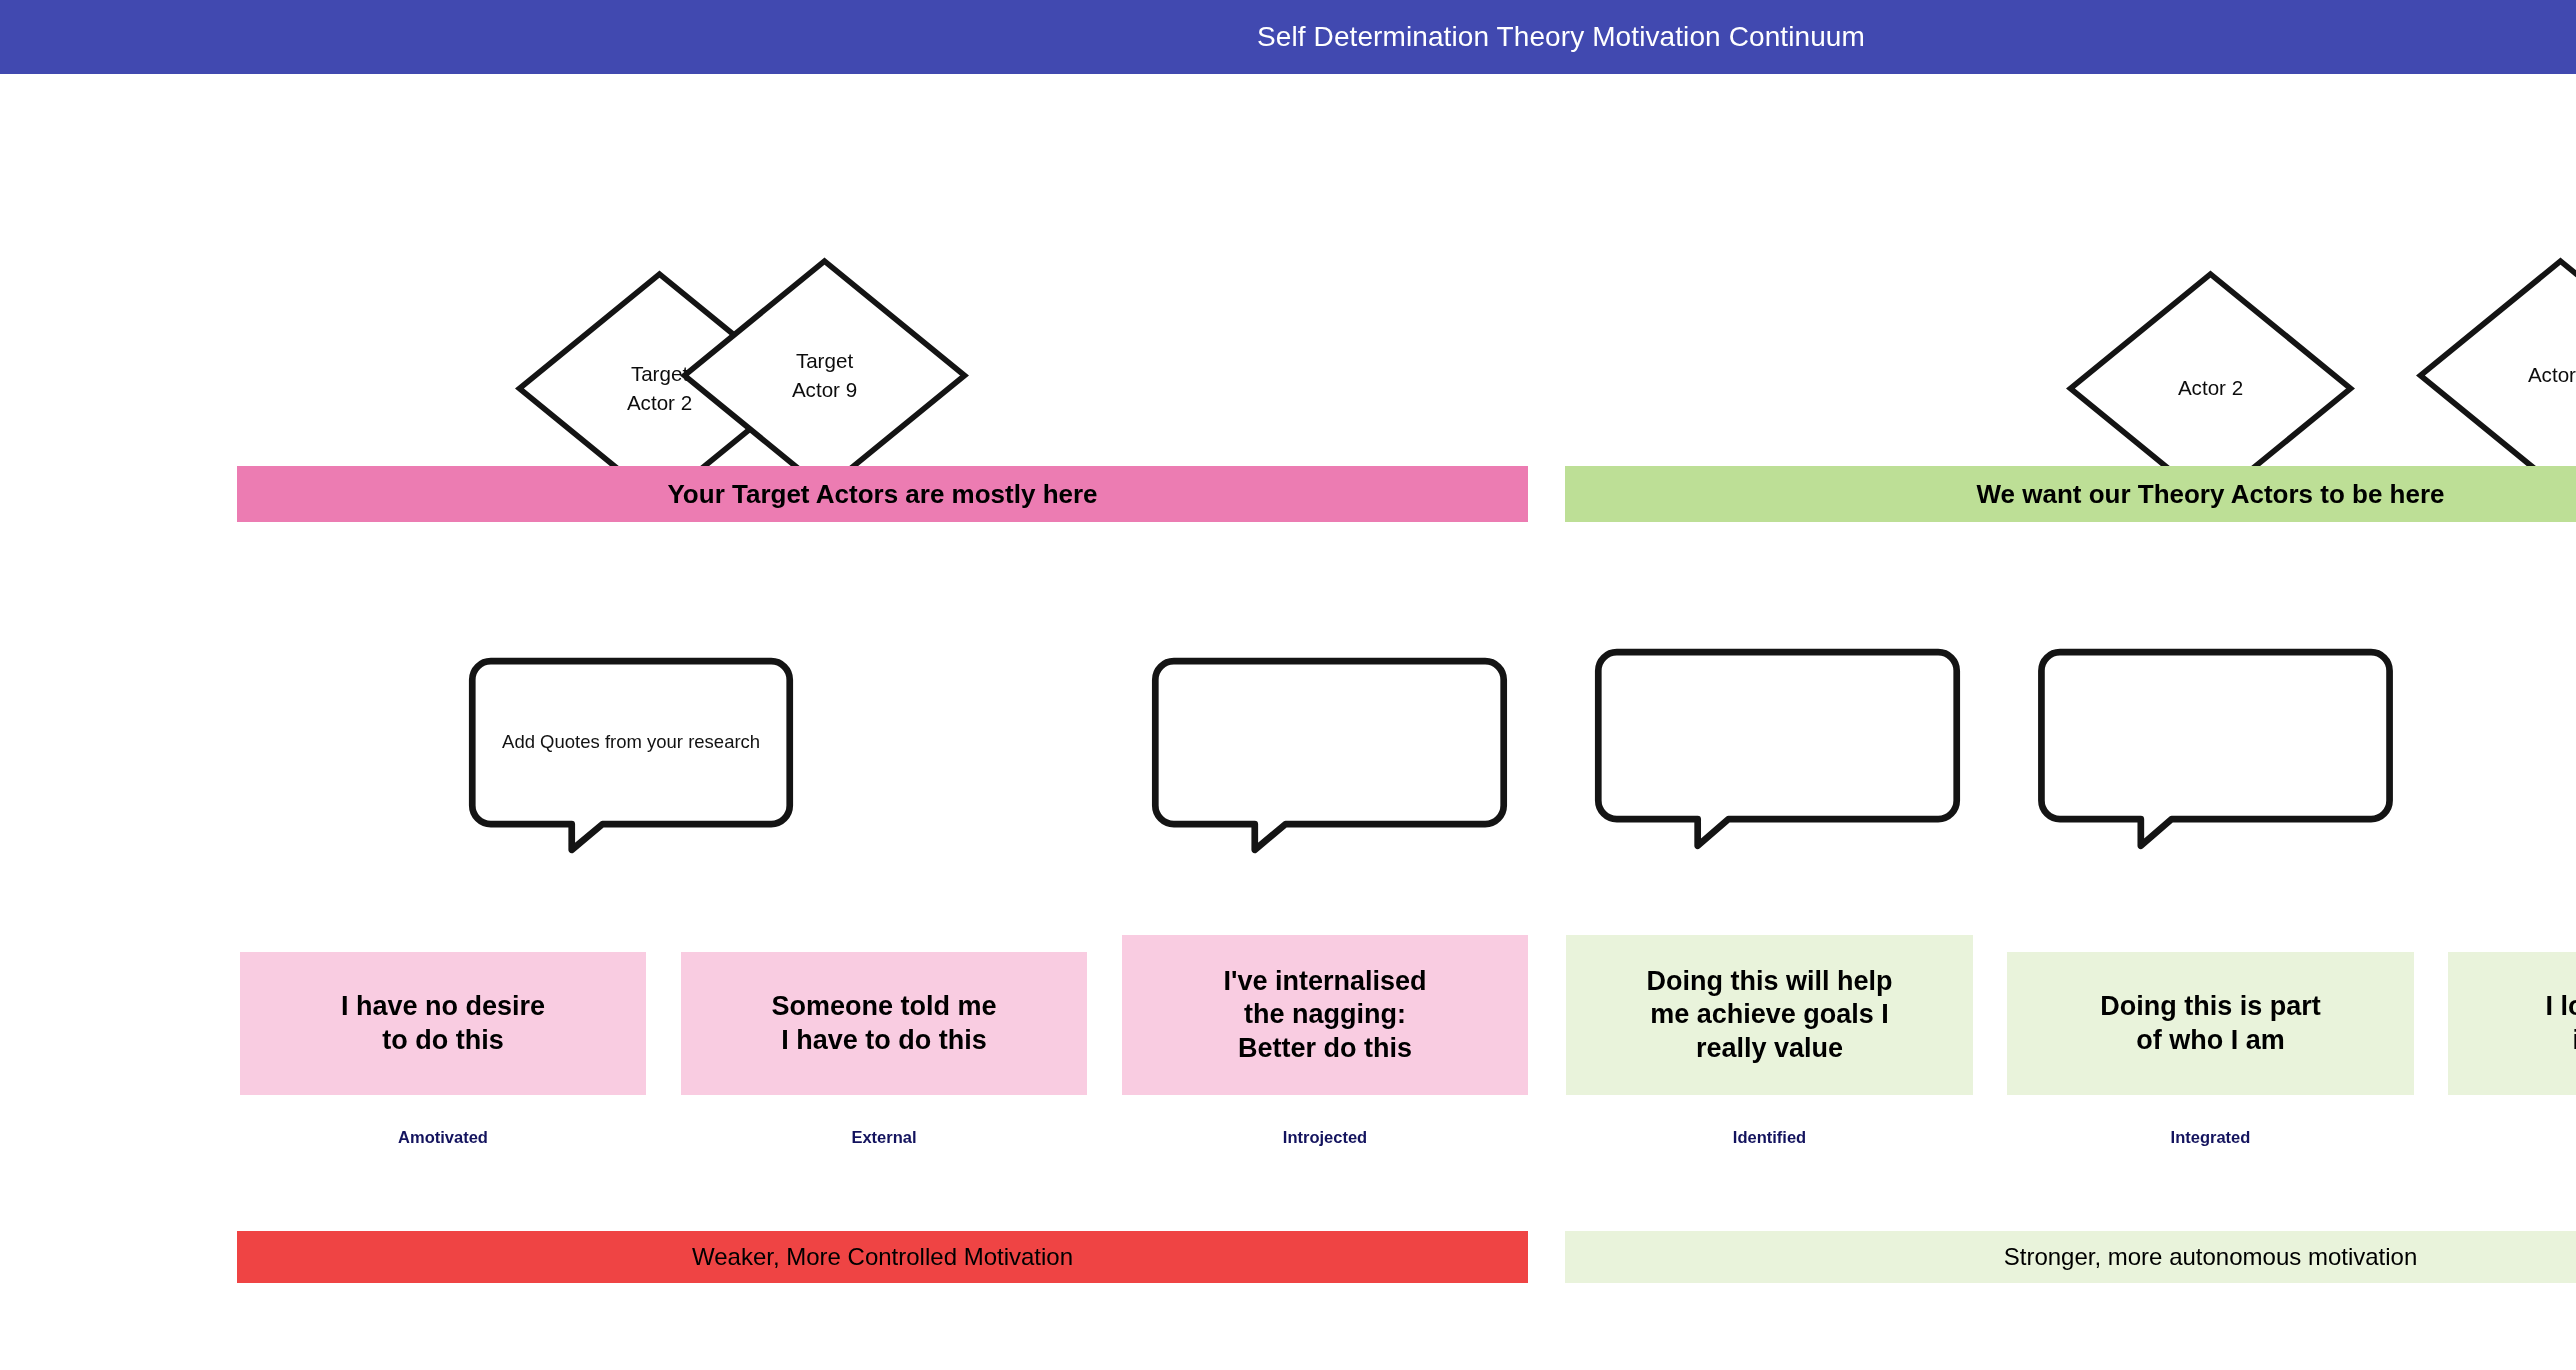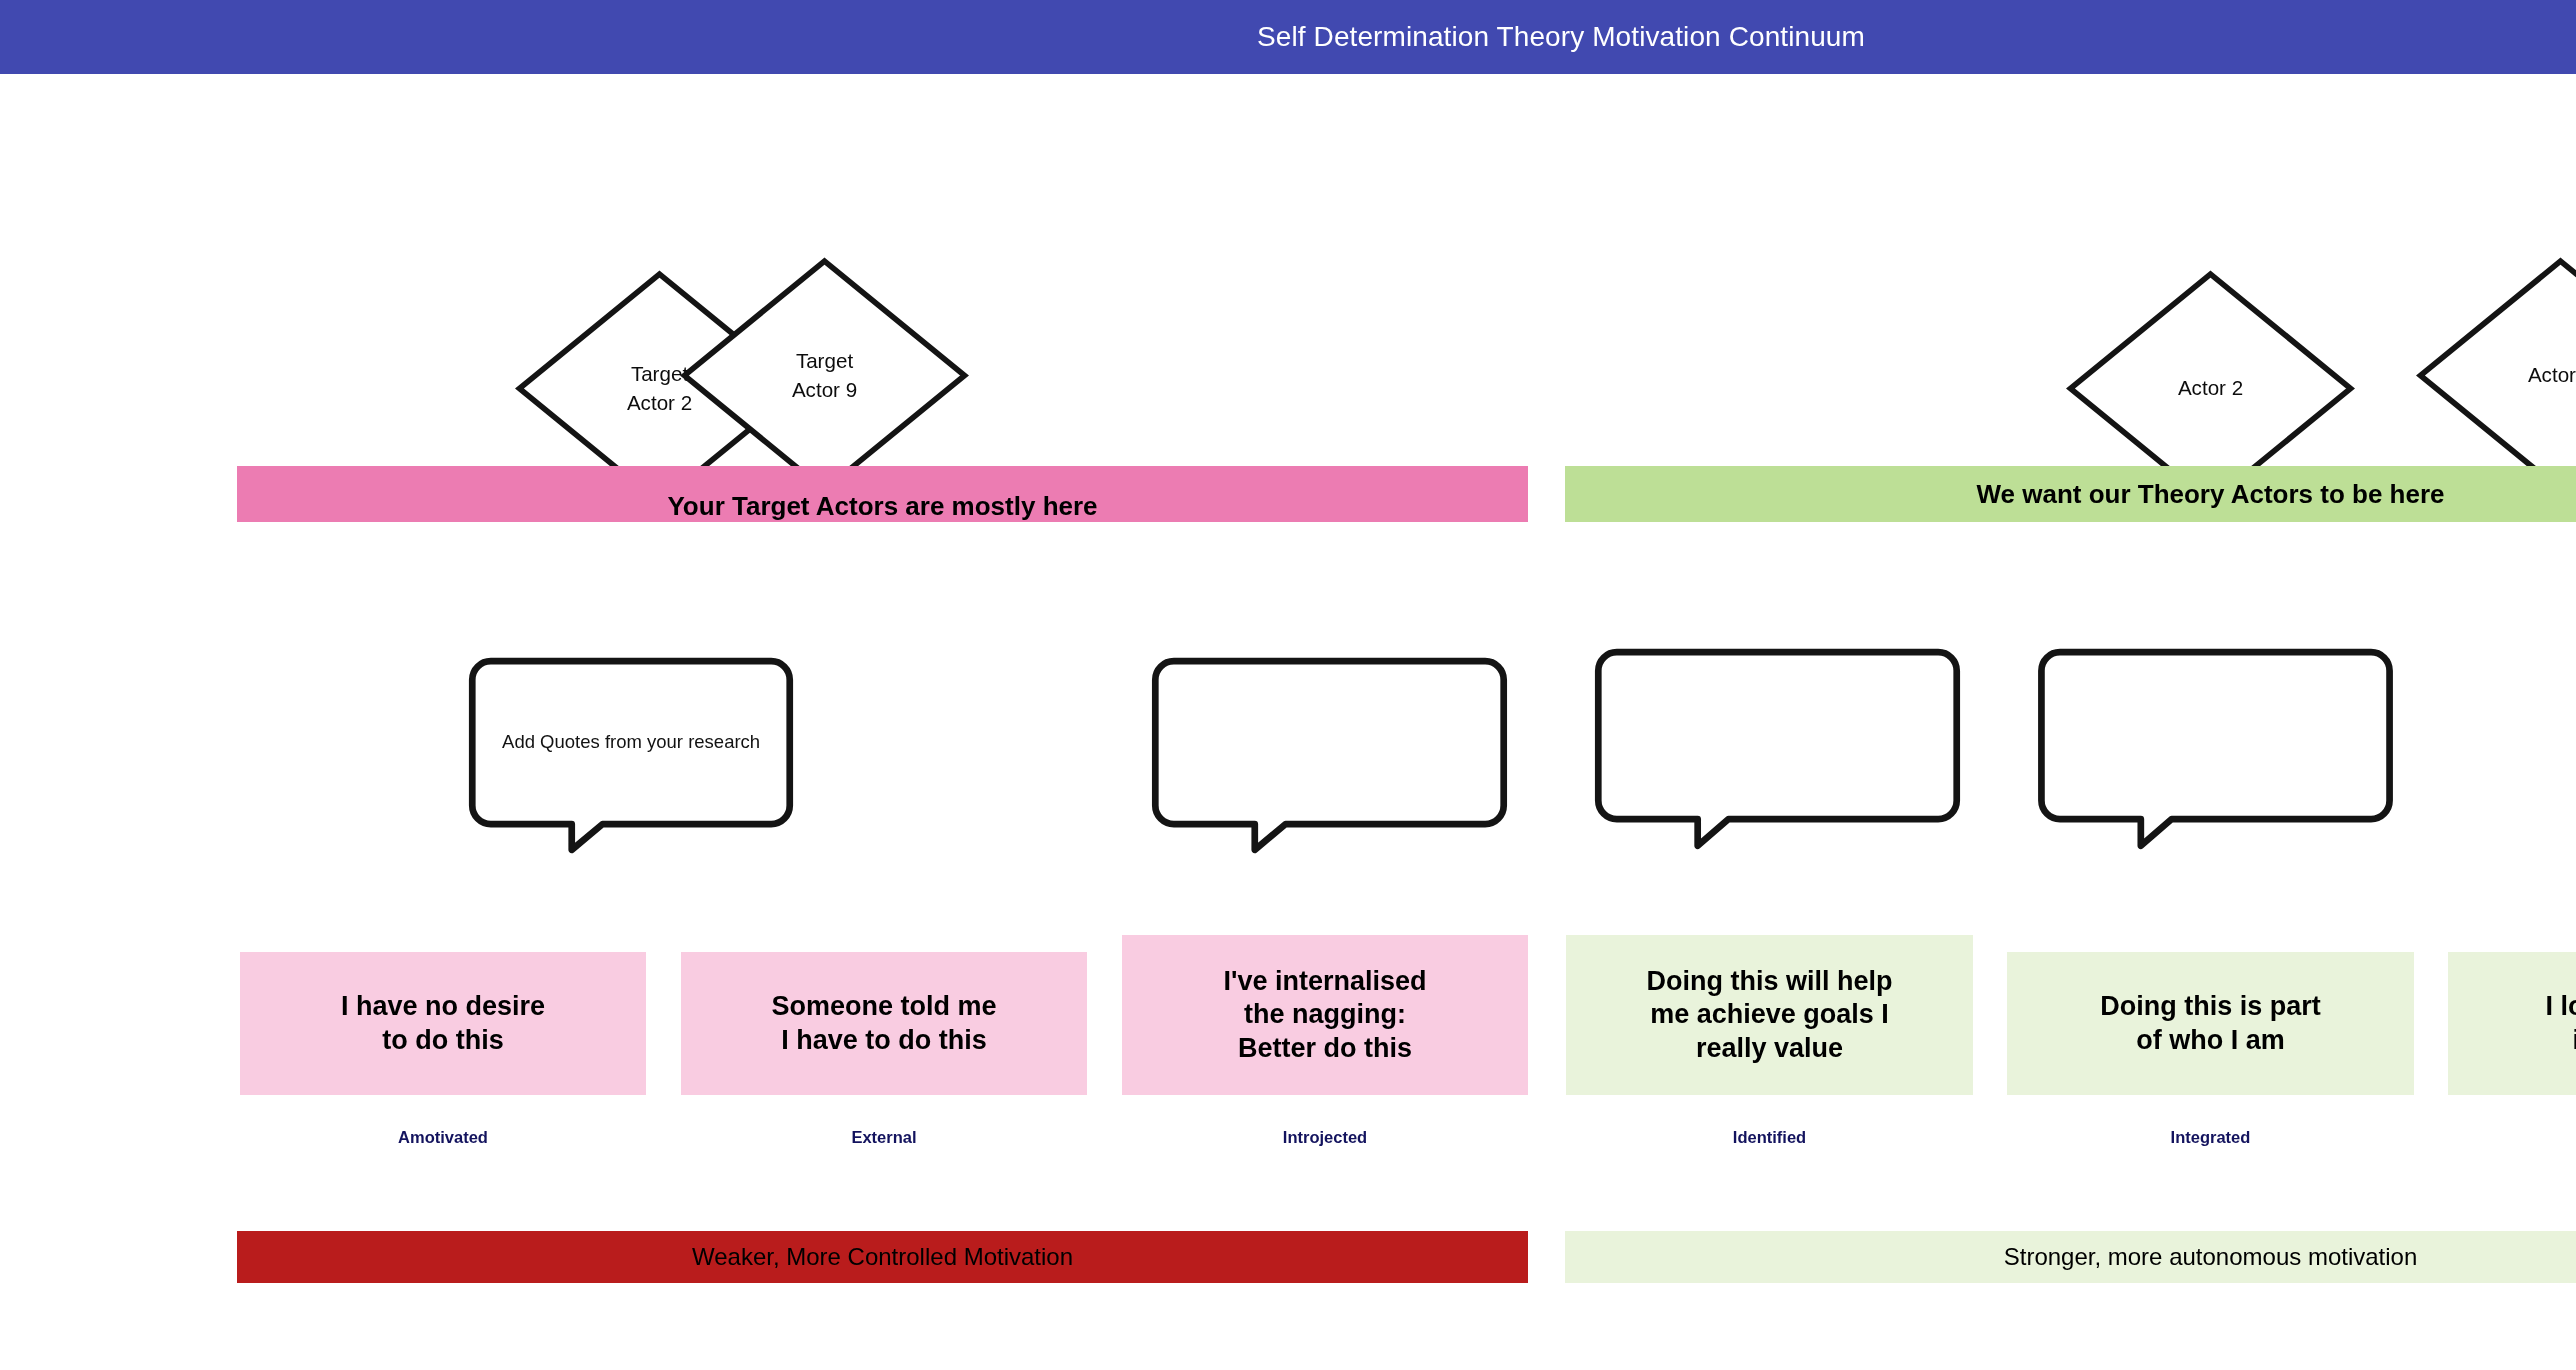--- a/index.html
+++ b/index.html
@@ -79,21 +79,21 @@
     display: flex;
     align-items: center;
     justify-content: center;
   }
   .banner .banner-text {
     font-size: 26px;
     font-weight: bold;
     color: #000000;
     white-space: nowrap;
   }
-  #banner-pink  { left: 237px;  top: 392px; width: 1291px; background: #EC7CB2; align-items: flex-end; }
+  #banner-pink  { left: 237px;  top: 392px; width: 1291px; background: #EC7CB2; }
   #banner-green { left: 1565px; top: 392px; width: 1291px; background: #BDDF96; }
 
   
   .bubble {
     position: absolute;
   }
   .bubble svg {
     position: absolute;
     left: 0; top: 0;
     overflow: visible;
@@ -151,21 +151,21 @@
     display: flex;
     align-items: center;
     justify-content: center;
   }
   .footer-bar .footer-text {
     font-size: 24px;
     font-weight: normal;
     color: #000000;
     white-space: nowrap;
   }
-  #footer-pink  { left: 237px;  top: 1157px; width: 1291px; background: #b91c1c; }
+  #footer-pink  { left: 237px;  top: 1157px; width: 1291px; background: #ef4444; }
   #footer-green { left: 1565px; top: 1157px; width: 1291px; background: #E9F3DB; }
 </style>
 </head>
 <body>
 
 <div id="title-bar">
   <span class="title-text">Self Determination Theory Motivation Continuum</span>
 </div>
 
 <div id="canvas">

